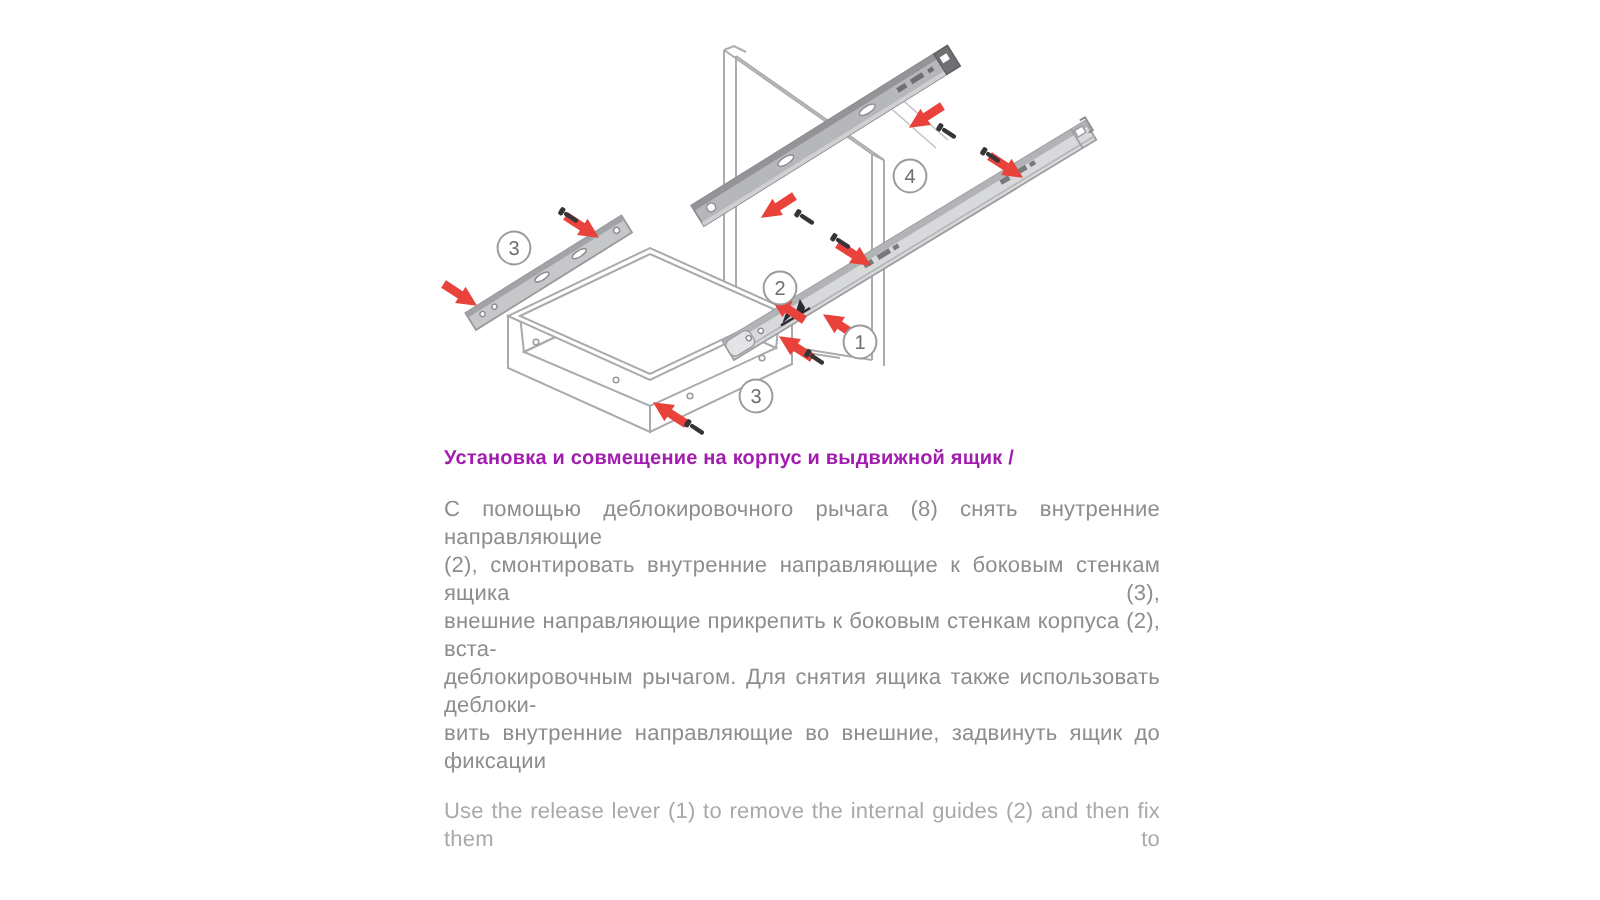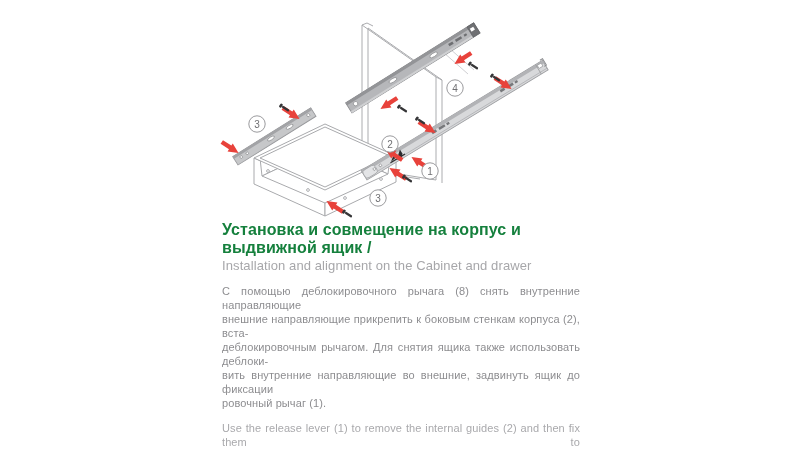--- a/index.html
+++ b/index.html
@@ -3,21 +3,21 @@
 <meta charset="utf-8">
 <style>
   html,body{margin:0;padding:0;}
   body{
     width:800px;height:450px;background:#ffffff;overflow:hidden;position:relative;
     font-family:"Liberation Sans", sans-serif;
   }
   .diagram-wrap{position:absolute;left:0;top:0;width:800px;height:222px;}
   .textcol{position:absolute;left:222px;top:221px;width:358px;}
   .title-ru{
-    font-size:16px;font-weight:bold;color:#15803d;line-height:18px;margin:0;
+    font-size:10px;font-weight:bold;color:#a21caf;line-height:18px;margin:0;
     letter-spacing:.1px;
   }
   .title-en{
     font-size:13px;font-weight:normal;color:#a7a7aa;line-height:18px;margin:0;
     letter-spacing:.1px;
   }
   .para{margin-top:9px;font-size:11px;line-height:14px;letter-spacing:.1px;}
   .para-ru{color:#8d8d90;}
   .para-en{color:#a9a9ac;margin-top:11px;}
   .jline{text-align:justify;text-align-last:justify;}
@@ -209,27 +209,26 @@
     <g>
       <circle cx="378" cy="198" r="8.2" fill="#ffffff" stroke="#9b9b9e" stroke-width="1"></circle>
       <text class="callout-num" x="378" y="201.5" text-anchor="middle">3</text>
     </g>
   </g>
 </svg>
 </div>
 
 <div class="textcol">
   <h1 class="title-ru">Установка и совмещение на корпус и выдвижной ящик /</h1>
-  <h2 class="title-en">Installation and alignment on the Cabinet and drawer</h2>
 
   <div class="para para-ru">
     <div class="jline">С помощью деблокировочного рычага (8) снять внутренние направляющие</div>
+    <div class="jline">(2), смонтировать внутренние направляющие к боковым стенкам ящика (3),</div>
     <div class="jline">внешние направляющие прикрепить к боковым стенкам корпуса (2), вста-</div>
     <div class="jline">деблокировочным рычагом. Для снятия ящика также использовать деблоки-</div>
     <div class="jline">вить внутренние направляющие во внешние, задвинуть ящик до фиксации</div>
-    <div class="lastline">ровочный рычаг (1).</div>
   </div>
 
   <div class="para para-en">
     <div class="jline">Use the release lever (1) to remove the internal guides (2) and then fix them to</div>
 
   </div>
 </div>
 
 </body></html>

